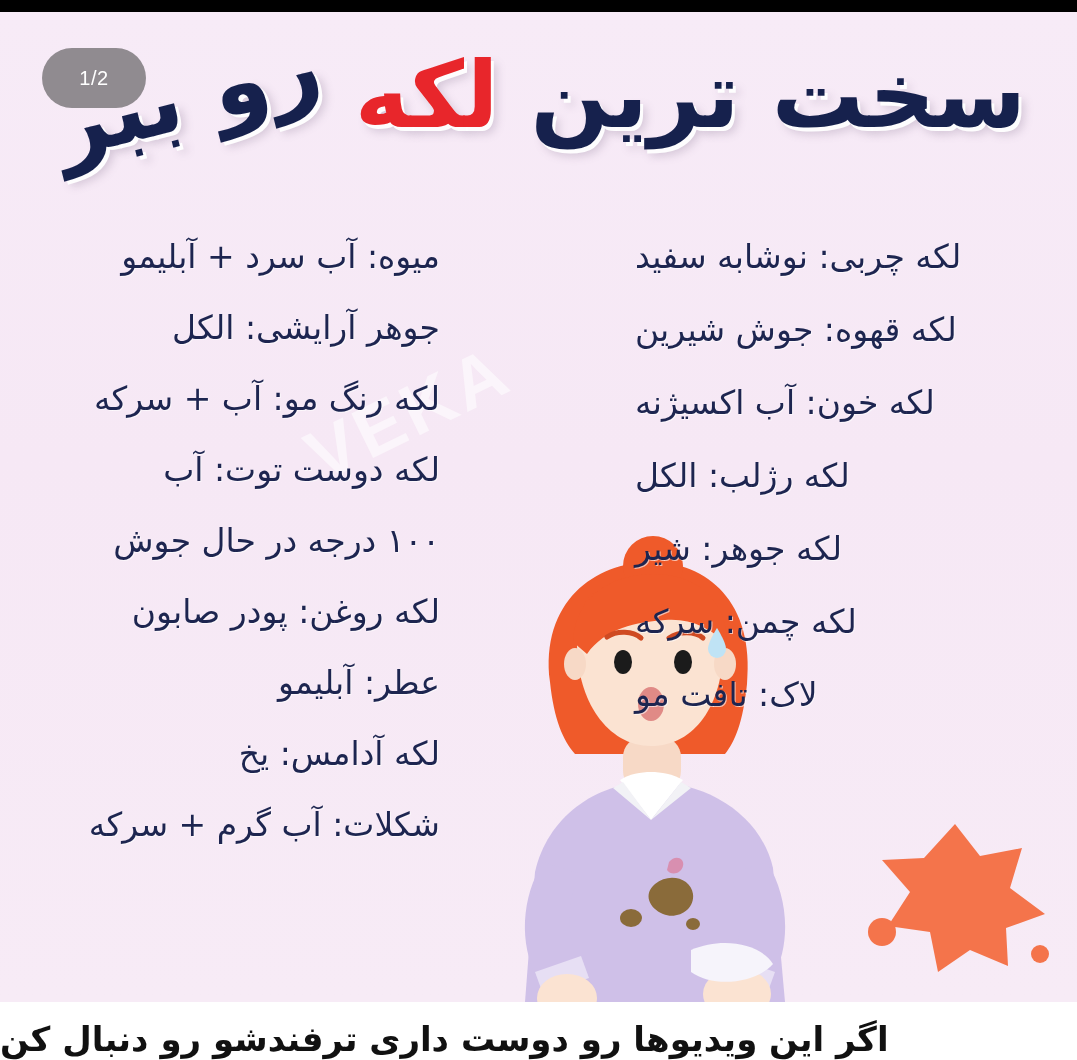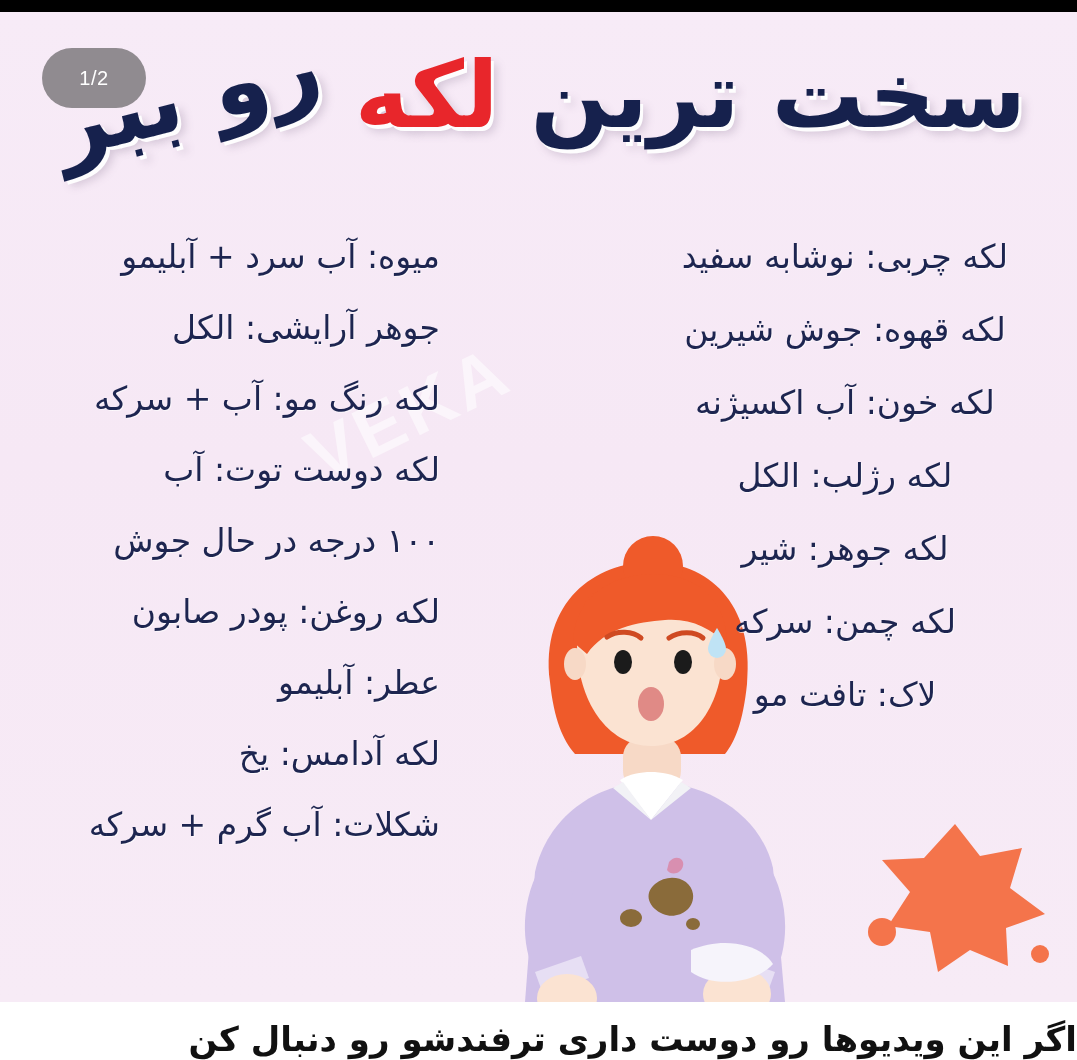--- a/index.html
+++ b/index.html
@@ -90,21 +90,21 @@
   
   .col {
     position: absolute;
     top: 228px;
     direction: rtl;
     z-index: 15;
   }
   .col-right {
     right: 22px;
     width: 420px;
-    text-align: center;
+    text-align: left;
   }
   .col-left {
     left: 10px;
     width: 430px;
     text-align: right;
   }
   .tip {
     font-size: 33px;
     font-weight: normal;
     color: #1d2550;
@@ -149,21 +149,21 @@
   
   .caption {
     position: absolute;
     left: 0;
     bottom: 0;
     width: 1077px;
     height: 58px;
     background: #ffffff;
     display: flex;
     align-items: center;
-    justify-content: flex-start;
+    justify-content: flex-end;
     overflow: hidden;
     z-index: 50;
   }
   .caption-text {
     font-size: 34px;
     font-weight: bold;
     color: #111;
     direction: rtl;
     white-space: nowrap;
     margin-top: 16px;

